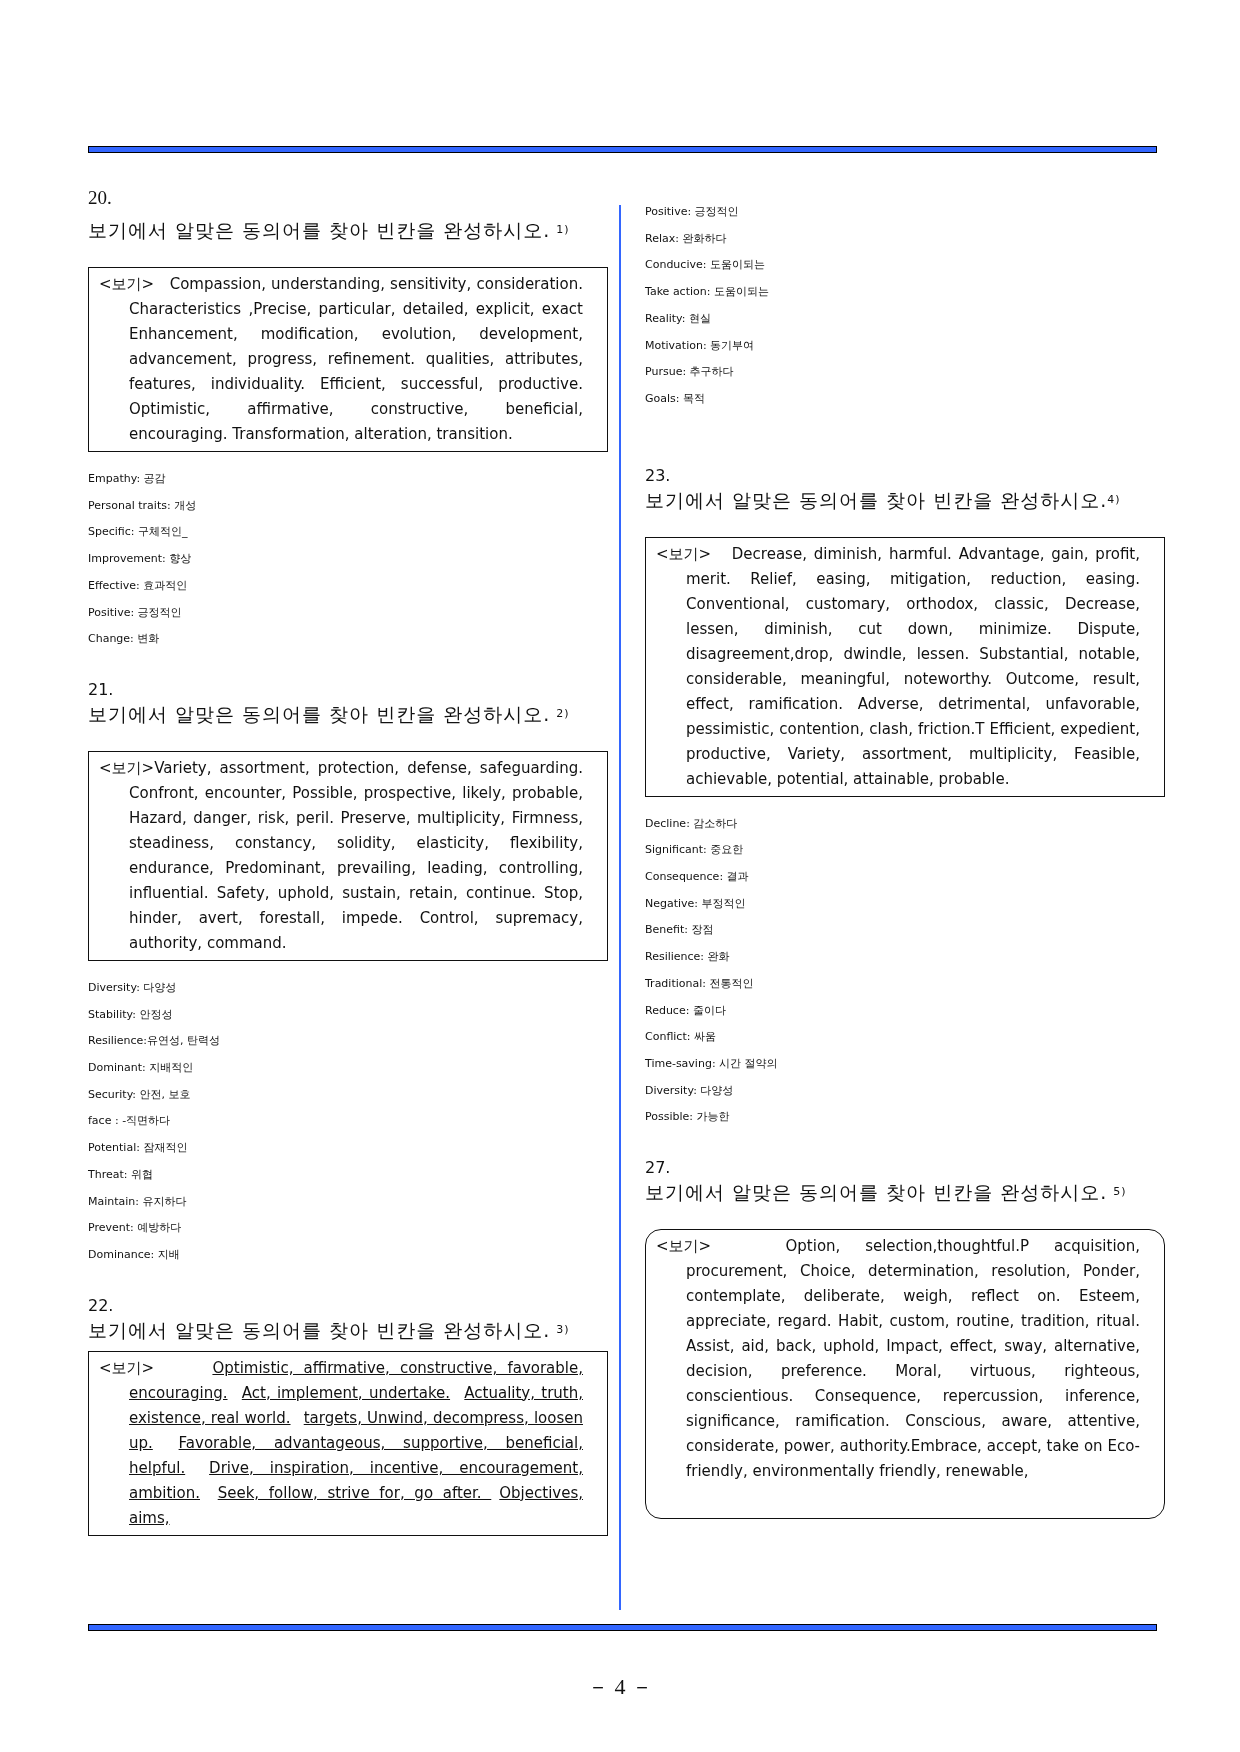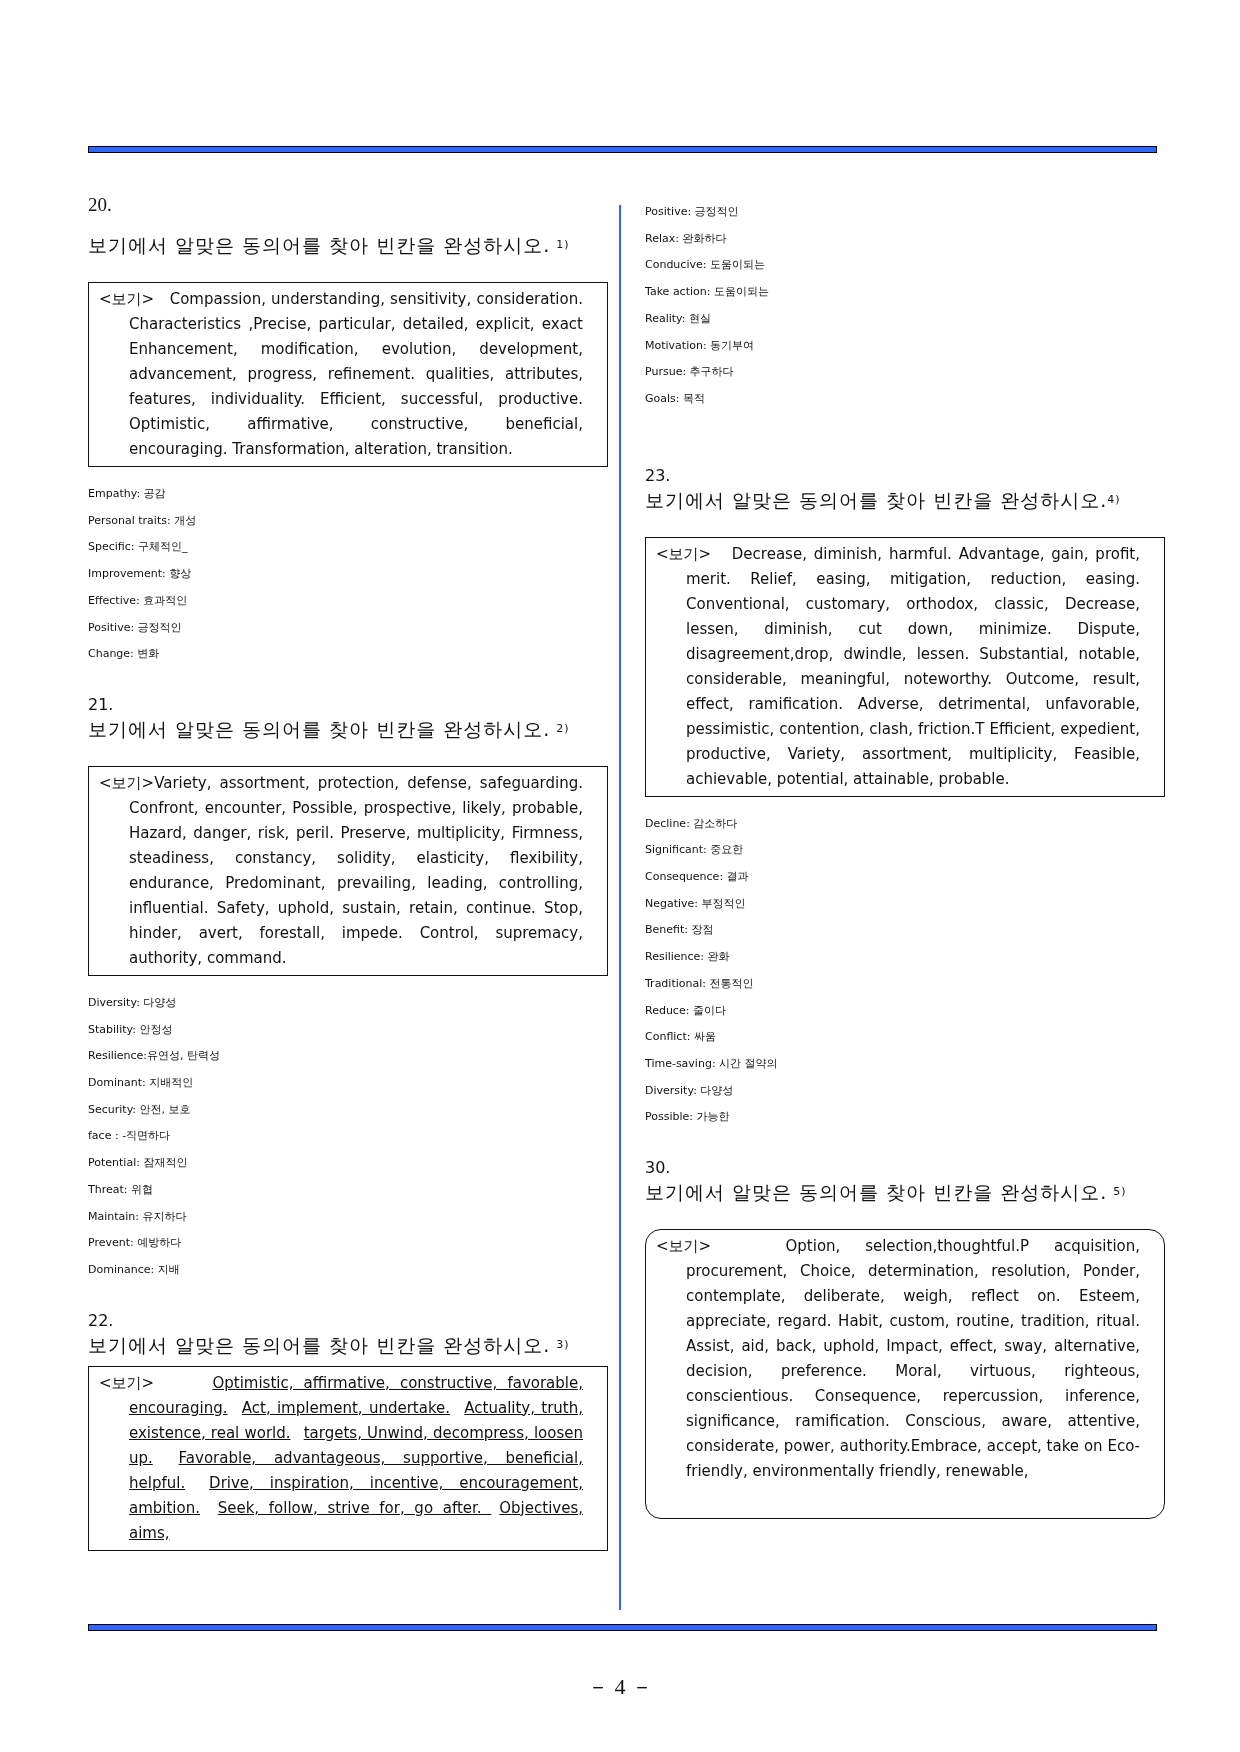--- a/index.html
+++ b/index.html
@@ -2,21 +2,21 @@
 <html><head>
 <meta charset="utf-8">
 <style>
   html, body { margin: 0; padding: 0; background: #ffffff; }
   body { width: 1240px; height: 1752px; position: relative; font-family: "DejaVu Sans", sans-serif; color: #111; overflow: hidden; }
   .bar { position: absolute; left: 88px; width: 1067px; height: 5px; background: #3366ff; border: 1px solid #000; }
   .bar.top { top: 146px; }
   .bar.bottom { top: 1624px; }
   .divider { position: absolute; left: 619px; top: 205px; width: 2px; height: 1405px; background: #3366ff; }
   .col { position: absolute; width: 510px; }
-  .col.left { left: 88px; top: 194px; }
+  .col.left { left: 88px; top: 187px; }
   .col.right { left: 645px; top: 205px; }
   .qnum { font-size: 16px; line-height: 22px; }
   .qnum.serif { font-family: "Liberation Serif", serif; font-size: 19px; }
   .qtitle { font-size: 19px; line-height: 26px; letter-spacing: 1px; margin-bottom: 0; }
   .fn { font-size: 11px; vertical-align: 4px; margin-left: 6px; }
   .box { border: 1.3px solid #111; padding: 4px 24px 4px 10px; font-size: 15px; line-height: 25px; text-align: justify; }
   .box .lead { display: block; padding-left: 30px; text-indent: -30px; }
   .box.ul .seg { text-decoration: underline; margin-left: 8px; }
   .pairs { font-size: 11px; line-height: 26.7px; }
   .pair { white-space: nowrap; }
@@ -25,21 +25,21 @@
 </head>
 <body>
 
 <div class="bar top"></div>
 <div class="divider"></div>
 
 <div class="col left">
 
   <div>
     <div class="qnum serif">20.</div>
-    <div class="qtitle" style="margin-top:16px;">
+    <div class="qtitle" style="margin-top:8px;">
       <span>보기에서 알맞은 동의어를 찾아 빈칸을 완성하시오.</span><span class="fn">1)</span>
     </div>
     <div class="box" style="margin-top:24px; width:484px; min-height:166px;">
       <span class="lead"><span class="bogi-label">&lt;보기&gt;</span>&nbsp;&nbsp; <span>Compassion, understanding, sensitivity, consideration. Characteristics ,Precise, particular, detailed, explicit, exact Enhancement, modification, evolution, development, advancement, progress, refinement. qualities, attributes, features, individuality.  Efficient, successful, productive. Optimistic, affirmative, constructive, beneficial, encouraging. Transformation, alteration,  transition.</span></span>
     </div>
     <div class="pairs" style="margin-top:14px;">
       <div class="pair">Empathy: 공감</div>
       <div class="pair">Personal traits: 개성</div>
       <div class="pair">Specific: 구체적인_</div>
       <div class="pair">Improvement: 향상</div>
@@ -114,21 +114,21 @@
       <div class="pair">Traditional: 전통적인</div>
       <div class="pair">Reduce: 줄이다</div>
       <div class="pair">Conflict: 싸움</div>
       <div class="pair">Time-saving: 시간 절약의</div>
       <div class="pair">Diversity: 다양성</div>
       <div class="pair">Possible: 가능한</div>
     </div>
   </div>
 
   <div style="margin-top:26px;">
-    <div class="qnum">30.</div>
+    <div class="qnum">27.</div>
     <div class="qtitle">
       <span>보기에서 알맞은 동의어를 찾아 빈칸을 완성하시오.</span><span class="fn">5)</span>
     </div>
     <div class="box" style="margin-top:24px; width:484px; min-height:280px;border-radius:16px;">
       <span class="lead"><span>&lt;보기&gt;</span>&nbsp;&nbsp; <span>Option, selection,thoughtful.P acquisition, procurement, Choice, determination,  resolution,  Ponder, contemplate, deliberate, weigh, reflect on. Esteem, appreciate, regard. Habit, custom, routine, tradition, ritual. Assist, aid, back, uphold,  Impact, effect, sway,  alternative, decision, preference.  Moral, virtuous, righteous, conscientious. Consequence,  repercussion,  inference,  significance, ramification. Conscious, aware, attentive, considerate, power, authority.Embrace,  accept,  take  on  Eco-friendly, environmentally friendly, renewable,</span></span>
     </div>
   </div>
 </div>
 
 <div class="bar bottom"></div>

